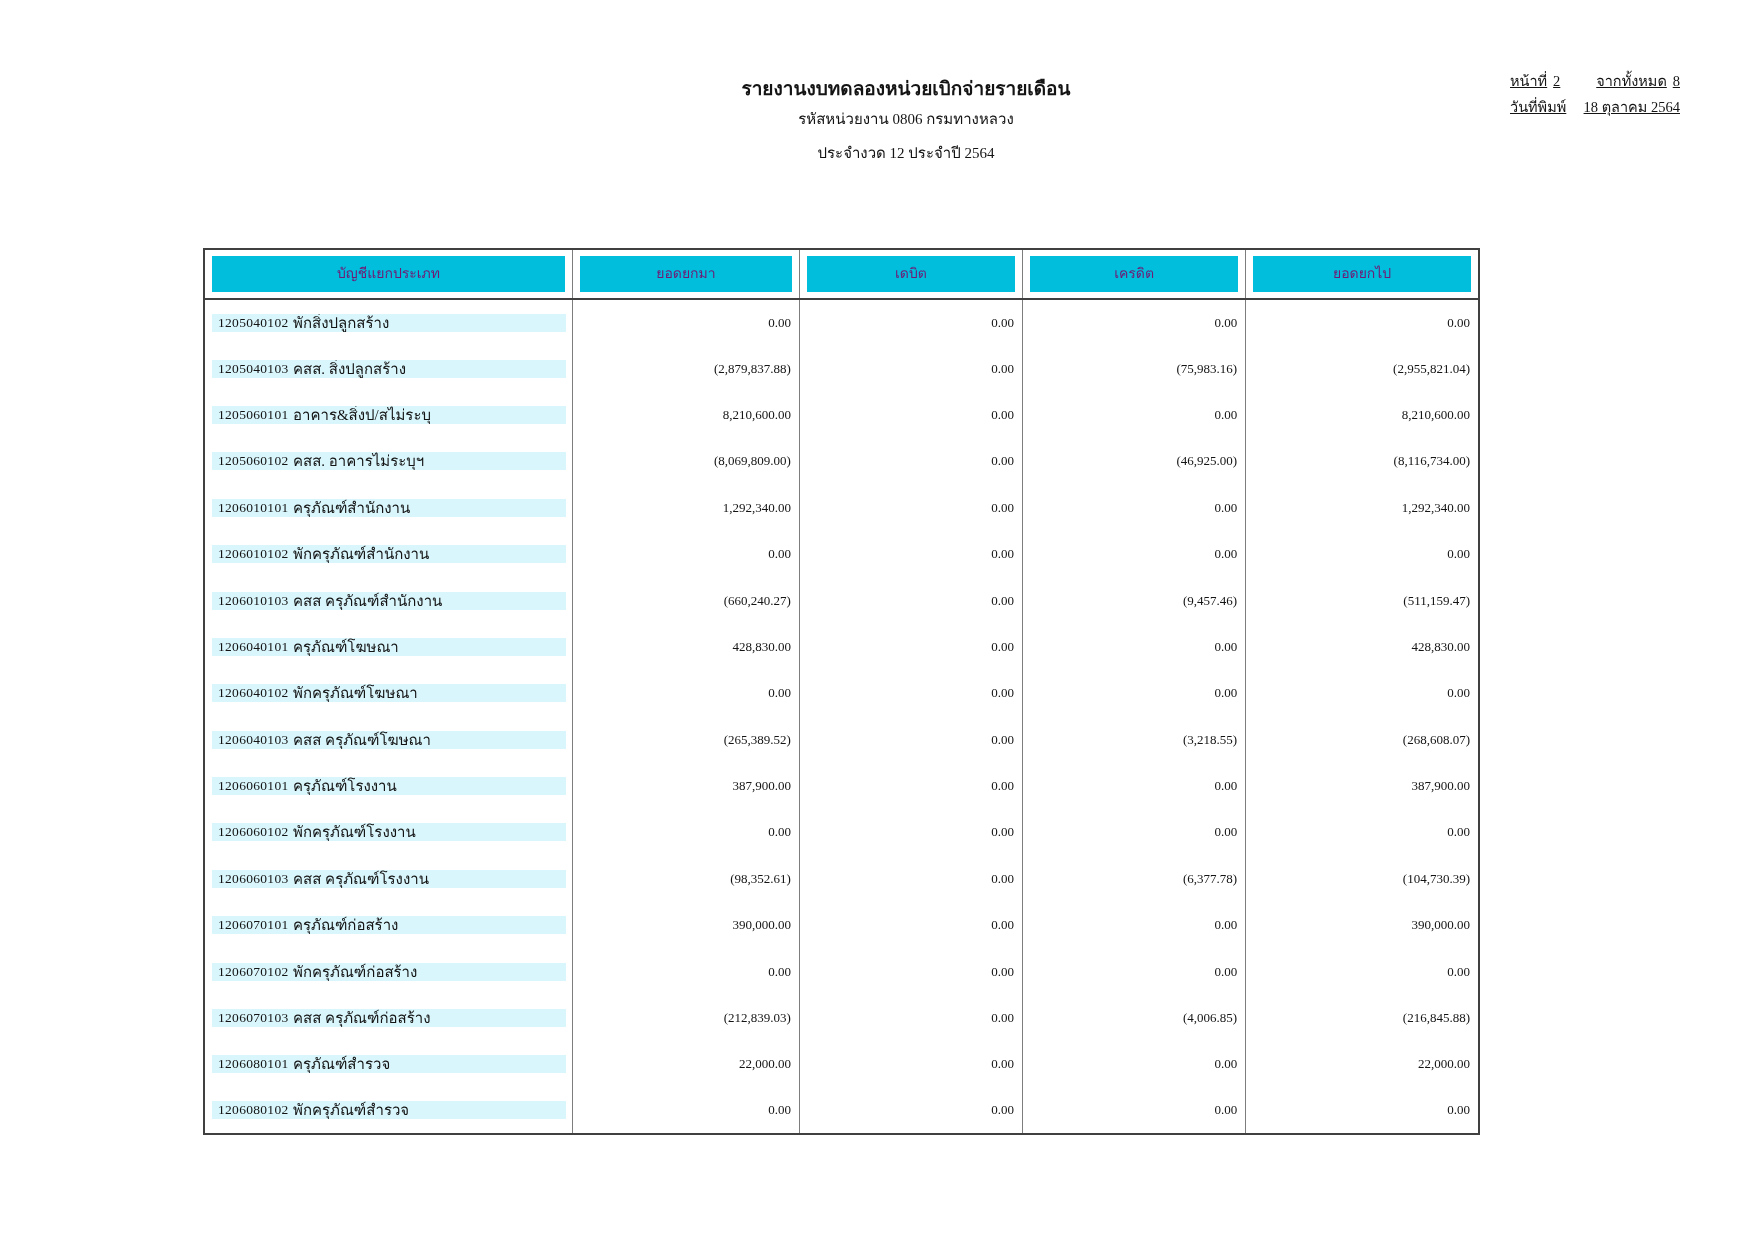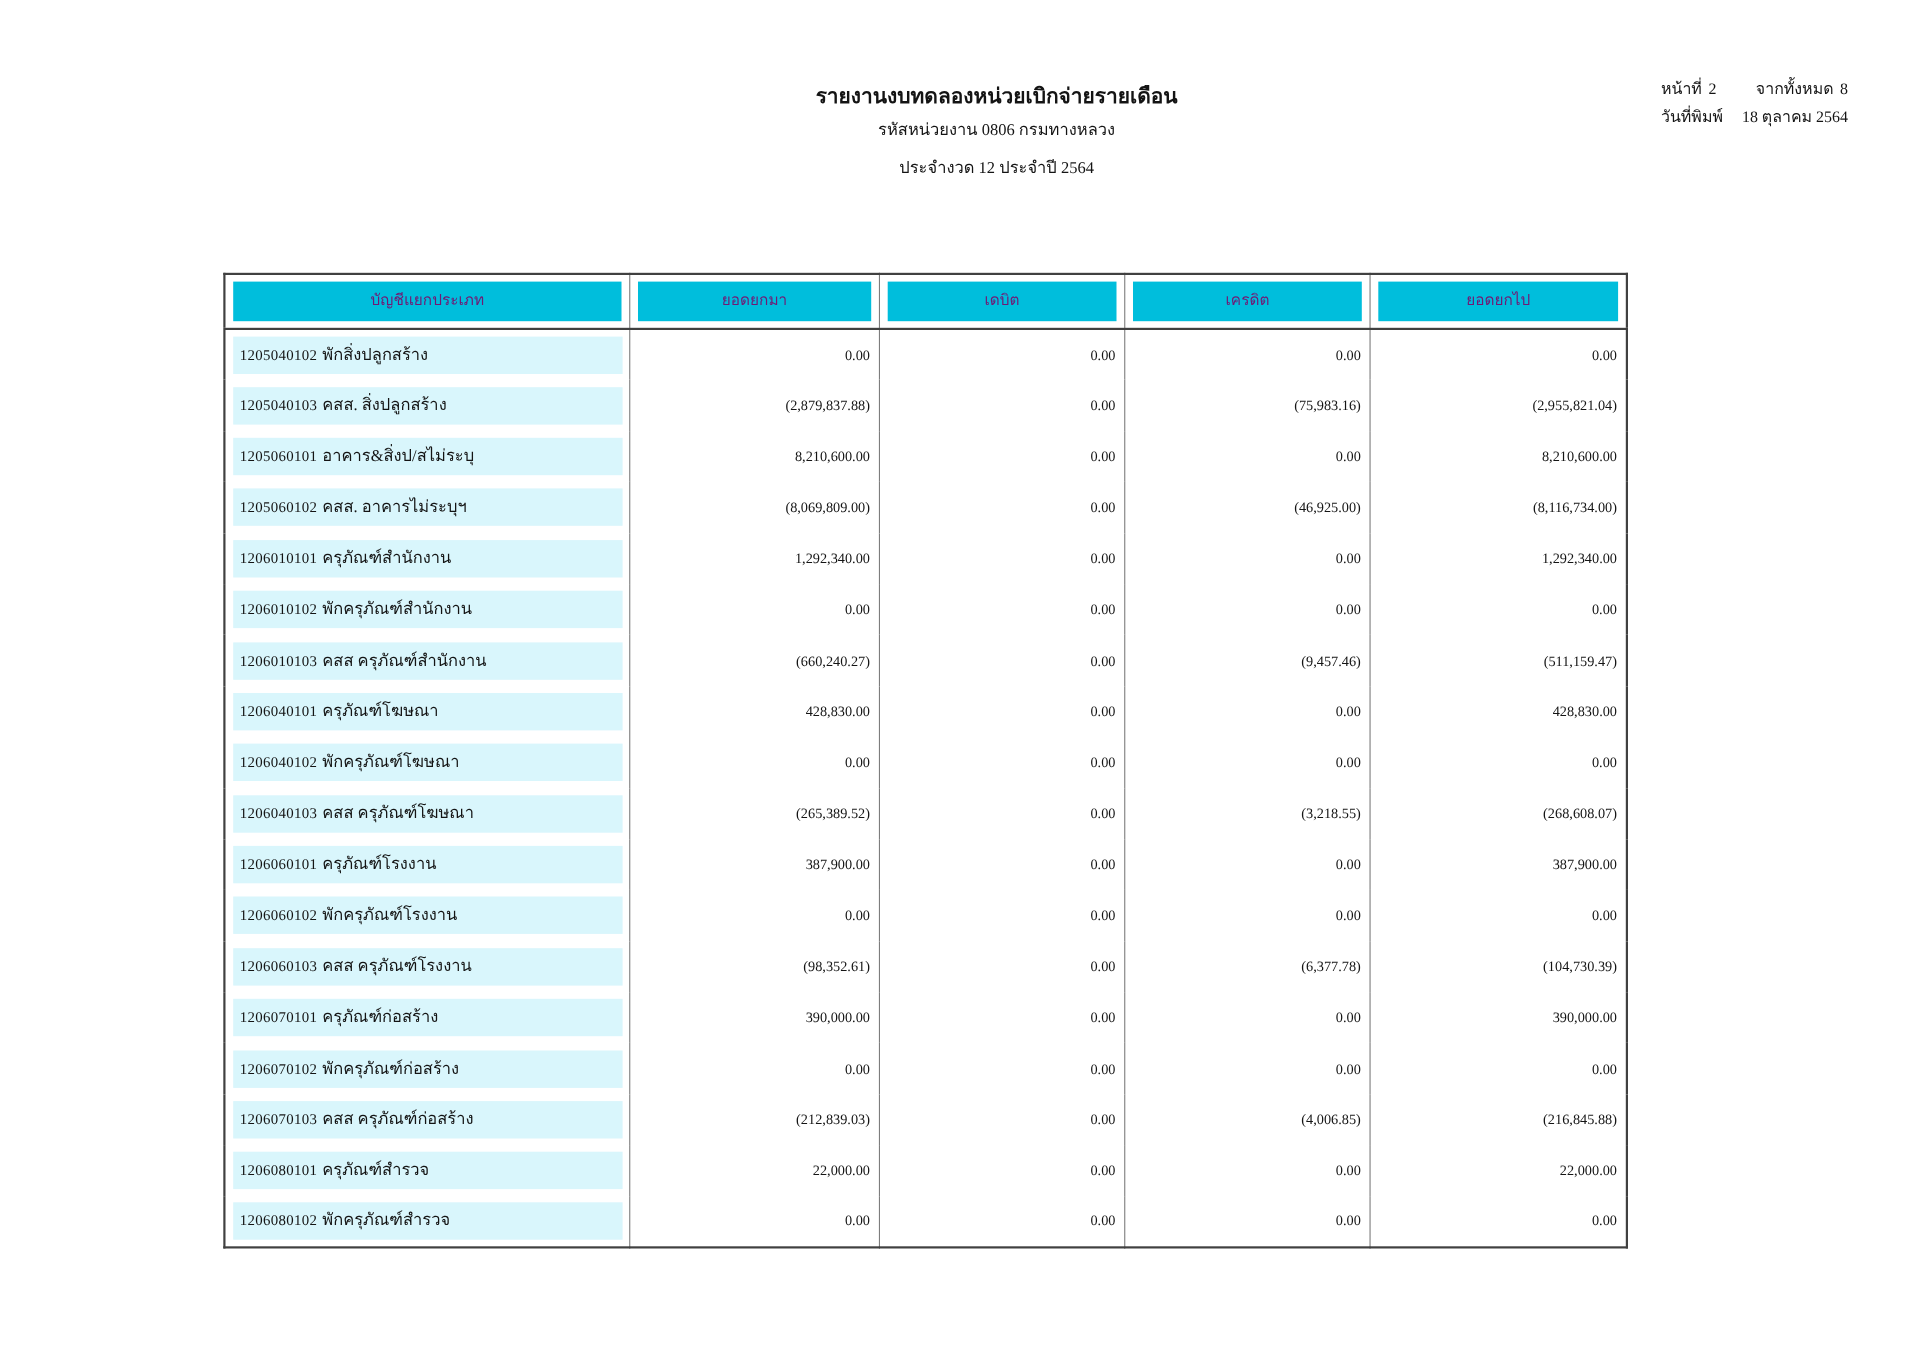--- a/index.html
+++ b/index.html
@@ -21,21 +21,21 @@
   .title-block{
     position:absolute;top:78px;left:16px;width:1752px;padding-left:28px;
     text-align:center;
   }
   .title-main{font-size:19px;font-weight:bold;line-height:22px;margin:0 0 10px 0;}
   .title-sub{font-size:15px;line-height:18px;margin:0 0 16px 0;}
 
   
   .page-info{position:absolute;top:72px;left:1510px;width:170px;font-size:14.5px;}
   .pi-row{display:flex;justify-content:space-between;margin-bottom:8px;line-height:18px;}
-  .pi-row span{white-space:nowrap;}
+  .pi-row span{white-space:nowrap;text-decoration:underline;}
   .pi-row .pi-gap{margin-left:30px;}
 
   
   .table-wrap{
     position:absolute;left:203px;top:248px;width:1277px;height:885px;
   }
   table{
     width:100%;height:100%;border-collapse:collapse;table-layout:fixed;
     border:2px solid var(--border-dark);
   }
@@ -43,21 +43,21 @@
     padding:0;vertical-align:middle;}
   thead tr{height:50px;border-bottom:2px solid var(--border-dark);}
   th{font-weight:normal;}
   .chip{
     background:var(--header-bg);height:36px;line-height:36px;margin:0 7px;
     font-size:14px;color:#701a75;
   }
   tbody tr{height:46.4px;}
   td.account{padding-left:7px;padding-right:6px;}
   .hl{
-    background:var(--row-hl);height:34px;display:flex;align-items:center;
+    background:var(--row-hl);height:18px;display:flex;align-items:center;
     font-size:14.5px;line-height:34px;white-space:nowrap;overflow:hidden;
   }
   .code{flex:none;width:81px;padding-left:6px;font-size:13.5px;letter-spacing:0.3px;}
   .name{font-size:15px;}
   td.num{text-align:right;padding-right:8px;font-size:13px;white-space:nowrap;}
 </style>
 </head>
 <body>
 
 <div class="title-block">

